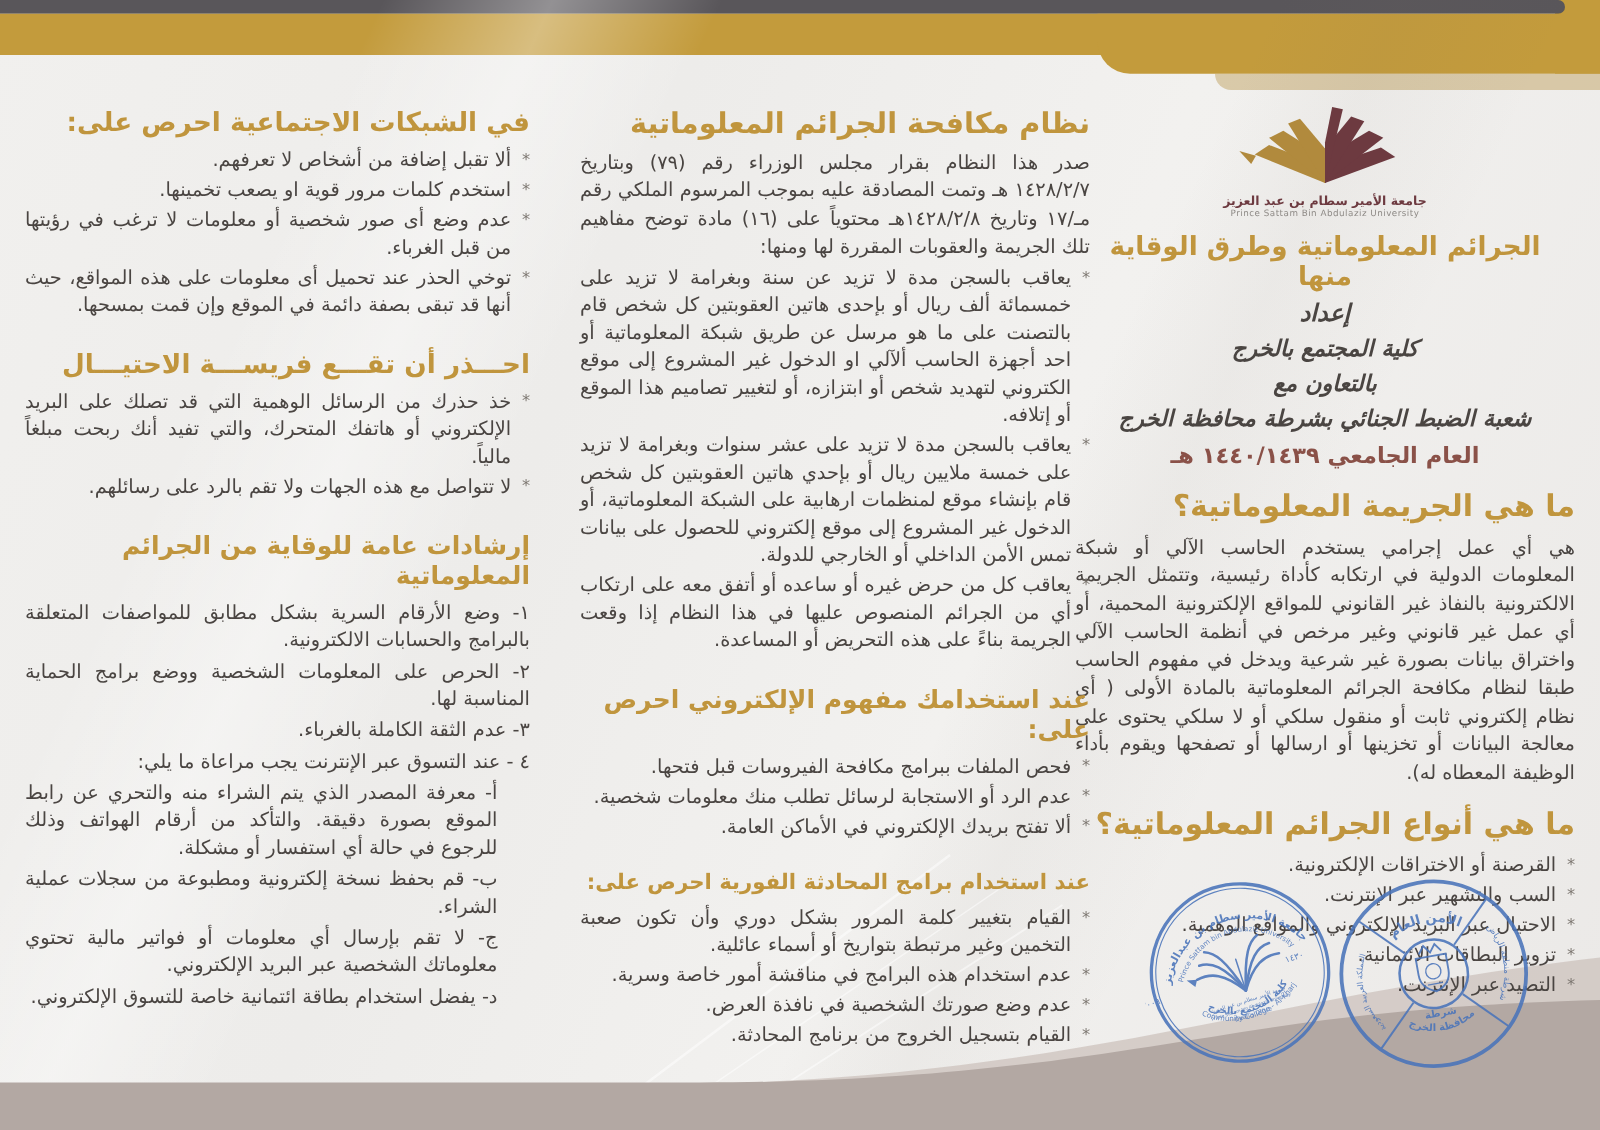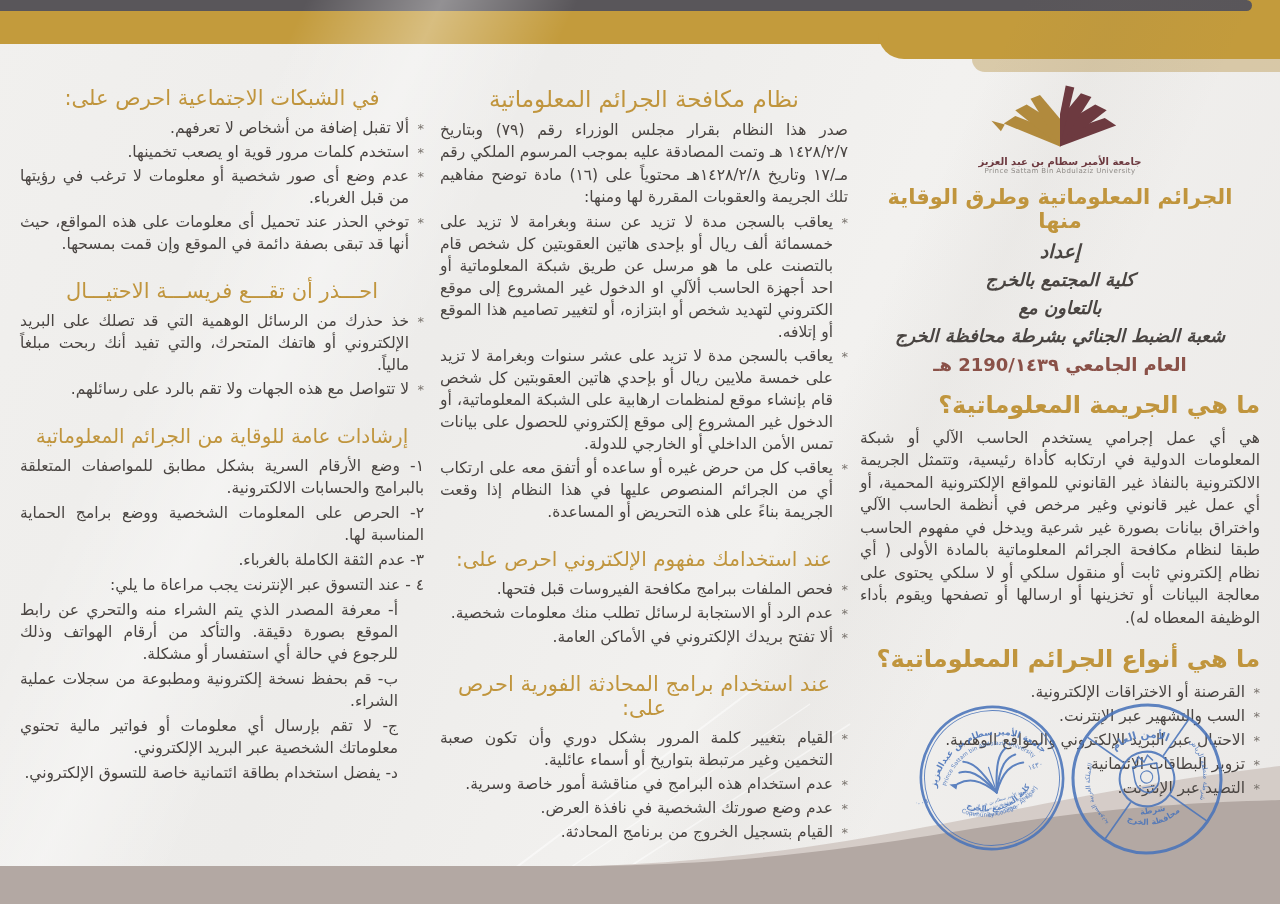--- a/index.html
+++ b/index.html
@@ -19,24 +19,24 @@
   .gold-corner { position:absolute; top:0; left:1244px; right:0; height:59px; background:#c39b3c; }
   .top-dark { position:absolute; top:0; left:0; width:1252px; height:11px; background:#59565a; border-radius:0 9px 9px 0; }
   .top-gold { position:absolute; top:11px; left:0; width:920px; height:33px; background:#c39b3c; }
   .top-gold-right { position:absolute; top:11px; left:878px; right:0; height:48px; background:#c39b3c; border-bottom-left-radius:26px; }
   .top-tan { position:absolute; top:59px; left:972px; right:0; height:13px; background:rgba(197,169,112,.55); border-bottom-left-radius:14px; }
   
   .bottom-deco { position:absolute; left:0; bottom:0; }
   
   .col { position:absolute; top:85px; }
   .col-right { left:860px; width:400px; top:76px; }
-  .col-mid   { left:440px; width:408px; top:86px; }
+  .col-mid   { left:464px; width:408px; top:86px; }
   .col-left  { left:20px;  width:404px; top:86px; }
   
-  .h-gold   { color:#c0953d; font-weight:normal; font-size:20px; margin:24px 0 7px; text-align:center; }
+  .h-gold   { color:#c0953d; font-weight:bold; font-size:20px; margin:24px 0 7px; text-align:right; }
   .h-gold-lg{ color:#c0953d; font-weight:bold; font-size:24px; margin:16px 0 8px; text-align:right; }
   .body-text { font-size:15.5px; line-height:1.45; text-align:justify; margin:0; }
   ul.star-list { list-style:none; margin:2px 0 0; padding:0; }
   ul.star-list li { position:relative; padding-right:15px; margin:2px 0; font-size:15.5px; line-height:1.42; text-align:justify; }
   ul.star-list li::before { content:"*"; position:absolute; right:0; top:3px; font-size:13px; color:#7a746e; }
   ul.plain-list { list-style:none; margin:2px 0 0; padding:0; }
   ul.plain-list li { margin:3px 0; font-size:15.5px; line-height:1.42; text-align:justify; }
   ul.sub-list { list-style:none; margin:0; padding:0 26px 0 0; }
   ul.sub-list li { margin:3px 0; font-size:15.5px; line-height:1.42; text-align:justify; }
   
@@ -89,21 +89,21 @@
           <polygon points="85,74 100,12 91,10 85,40" fill="#6d3a40"></polygon>
         </svg>
         <div class="uni-name-ar">جامعة الأمير سطام بن عبد العزيز</div>
         <div class="uni-name-en">Prince Sattam Bin Abdulaziz University</div>
       </div>
       <div class="cover-title">الجرائم المعلوماتية وطرق الوقاية منها</div>
       <div class="cover-line" style="font-size:19px">إعداد</div>
       <div class="cover-line">كلية المجتمع بالخرج</div>
       <div class="cover-line">بالتعاون مع</div>
       <div class="cover-line">شعبة الضبط الجنائي بشرطة محافظة الخرج</div>
-      <div class="cover-year">العام الجامعي 2190/١٤٣٩ هـ</div>
+      <div class="cover-year">العام الجامعي ١٤٤٠/١٤٣٩ هـ</div>
     </div>
 
     <h2 class="h-gold-lg">ما هي الجريمة المعلوماتية؟</h2>
     <p class="body-text">هي أي عمل إجرامي يستخدم الحاسب الآلي أو شبكة المعلومات الدولية في ارتكابه كأداة رئيسية،  وتتمثل الجريمة الالكترونية بالنفاذ غير القانوني للمواقع الإلكترونية المحمية، أو أي عمل غير قانوني وغير مرخص في أنظمة الحاسب الآلي واختراق بيانات بصورة غير شرعية ويدخل في مفهوم الحاسب طبقا لنظام مكافحة الجرائم المعلوماتية بالمادة الأولى ( أي نظام إلكتروني ثابت أو منقول سلكي أو لا سلكي يحتوى على معالجة البيانات أو تخزينها أو ارسالها أو تصفحها ويقوم بأداء الوظيفة المعطاه له).</p>
 
     <h2 class="h-gold-lg">ما هي أنواع الجرائم المعلوماتية؟</h2>
     <ul class="star-list">
       <li>القرصنة أو الاختراقات الإلكترونية.</li>
       <li>السب والتشهير عبر الإنترنت.</li>
       <li>الاحتيال عبر البريد الإلكتروني والمواقع الوهمية.</li>
@@ -121,21 +121,21 @@
       <li>يعاقب كل من حرض غيره أو ساعده أو أتفق معه على ارتكاب أي من الجرائم المنصوص عليها في هذا النظام إذا وقعت الجريمة بناءً على هذه التحريض أو المساعدة.</li>
     </ul>
 
     <h3 class="h-gold">عند استخدامك  مفهوم الإلكتروني احرص على:</h3>
     <ul class="star-list">
       <li>فحص الملفات ببرامج مكافحة الفيروسات قبل فتحها.</li>
       <li>عدم الرد أو الاستجابة لرسائل تطلب منك معلومات شخصية.</li>
       <li>ألا تفتح بريدك الإلكتروني في الأماكن العامة.</li>
     </ul>
 
-    <h3 class="h-gold" style="font-size:21px">عند استخدام برامج المحادثة الفورية احرص على:</h3>
+    <h3 class="h-gold" style="font-size:17px">عند استخدام برامج المحادثة الفورية احرص على:</h3>
     <ul class="star-list">
       <li>القيام بتغيير كلمة المرور بشكل دوري وأن تكون صعبة التخمين وغير مرتبطة بتواريخ أو أسماء عائلية.</li>
       <li>عدم استخدام هذه البرامج في مناقشة أمور خاصة وسرية.</li>
       <li>عدم وضع صورتك الشخصية في نافذة العرض.</li>
       <li>القيام بتسجيل الخروج من برنامج المحادثة.</li>
     </ul>
   </main>
 
   <aside class="col col-left">
     <h2 class="h-gold" style="font-size:21px; margin-top:0">في الشبكات الاجتماعية احرص على:</h2>

